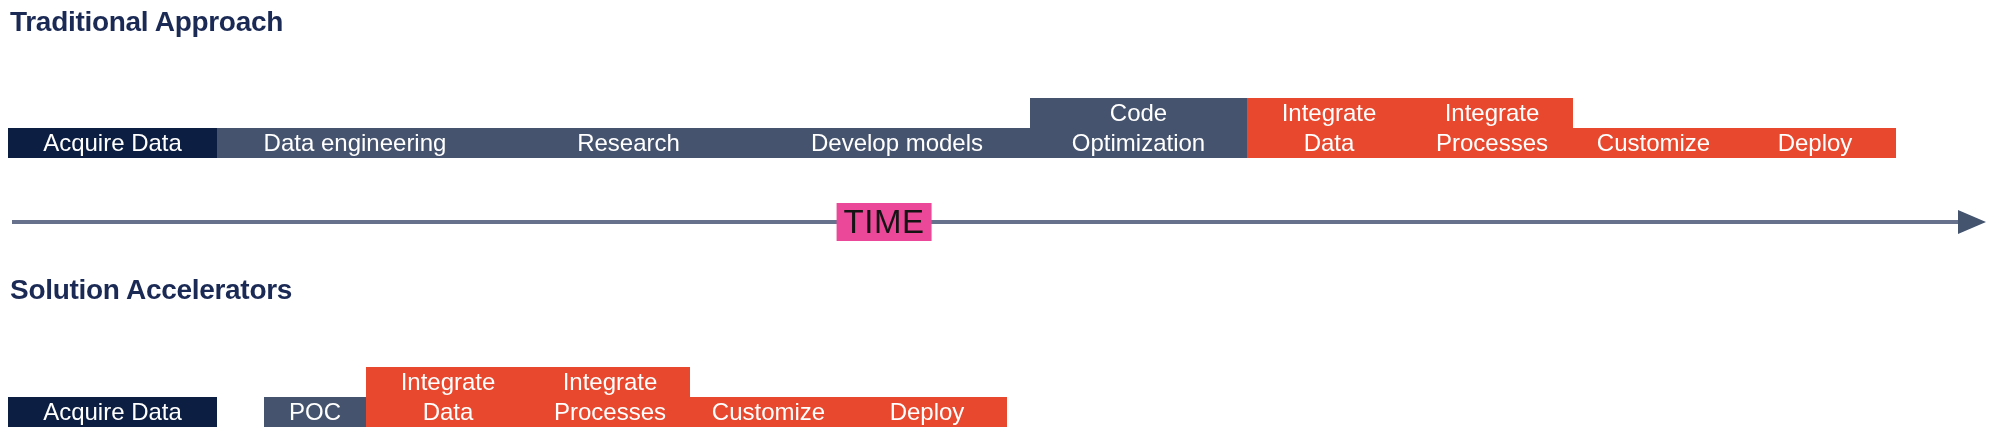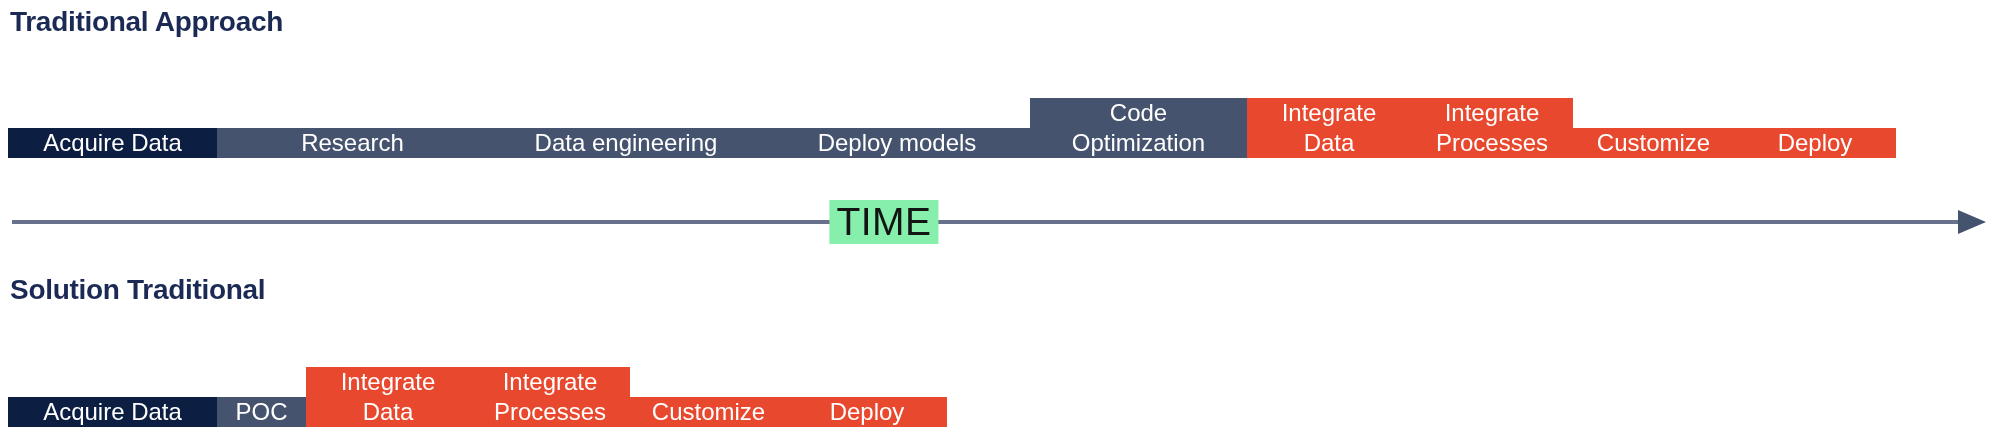--- a/index.html
+++ b/index.html
@@ -61,56 +61,56 @@
     height: 0;
     border-top: 12px solid transparent;
     border-bottom: 12px solid transparent;
     border-left: 28px solid var(--arrow, #44536e);
   }
   .timeline-label {
     position: absolute;
     left: 884px;
     top: 222px;
     transform: translate(-50%, -50%);
-    background: #86efac;
+    background: #ec4899;
     padding: 0 7px;
-    font-size: 39px;
+    font-size: 33px;
     font-weight: 400;
     letter-spacing: 0.5px;
     color: var(--time, #141414);
     white-space: nowrap;
   }
 </style>
 </head>
 <body>
 
 <div class="canvas">
 
   <div class="section-title" id="title-traditional">Traditional Approach</div>
 
   <div class="row" id="row-traditional">
     <div class="seg navy" style="width: 209px;">Acquire Data</div>
+    <div class="seg slate" style="width: 276px;">Data engineering</div>
     <div class="seg slate" style="width: 271px;">Research</div>
-    <div class="seg slate" style="width: 276px;">Data engineering</div>
-    <div class="seg slate" style="width: 266px;">Deploy models</div>
+    <div class="seg slate" style="width: 266px;">Develop models</div>
     <div class="seg slate" style="width: 217px;">Code Optimization</div>
     <div class="seg orange" style="width: 164px;">Integrate Data</div>
     <div class="seg orange" style="width: 162px;">Integrate Processes</div>
     <div class="seg orange" style="width: 161px;">Customize</div>
     <div class="seg orange" style="width: 162px;">Deploy</div>
   </div>
 
   <div class="timeline-line"></div>
   <div class="timeline-arrowhead"></div>
   <div class="timeline-label">TIME</div>
 
-  <div class="section-title" id="title-accelerators">Solution Traditional</div>
+  <div class="section-title" id="title-accelerators">Solution Accelerators</div>
 
   <div class="row" id="row-accelerators">
     <div class="seg navy" style="width: 209px;">Acquire Data</div>
-    <div class="seg slate" style="width: 89px;">POC</div>
+    <div class="seg slate" style="width: 102px; margin-left: 47px;">POC</div>
     <div class="seg orange" style="width: 164px;">Integrate Data</div>
     <div class="seg orange" style="width: 160px;">Integrate Processes</div>
     <div class="seg orange" style="width: 157px;">Customize</div>
     <div class="seg orange" style="width: 160px;">Deploy</div>
   </div>
 
 </div>
 
 </body></html>

